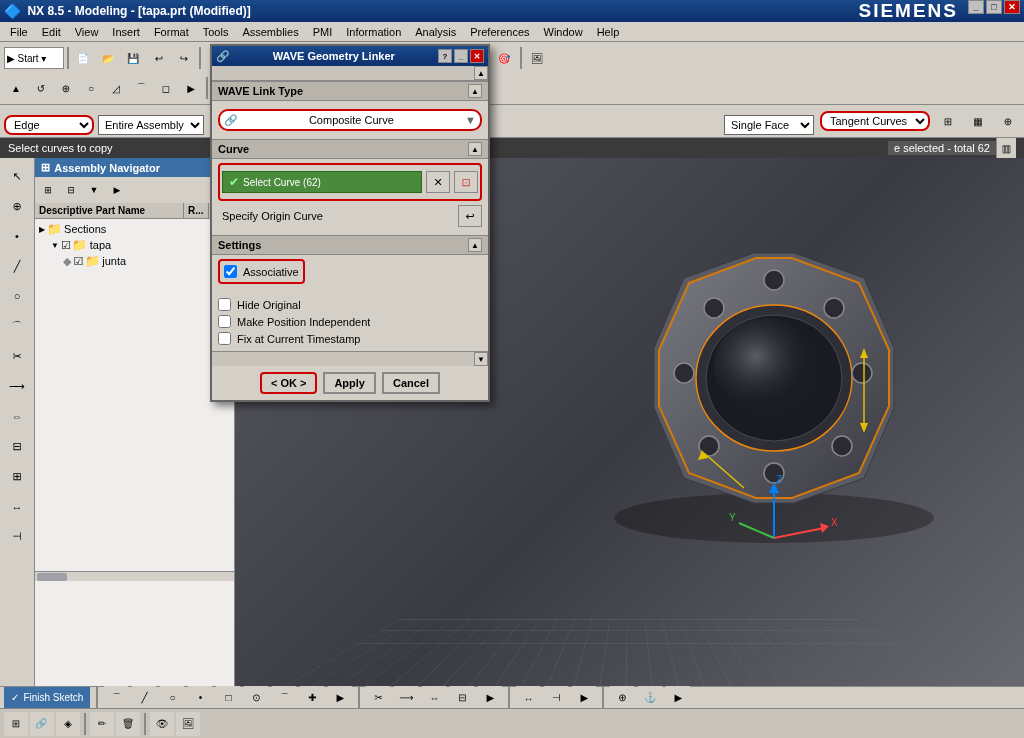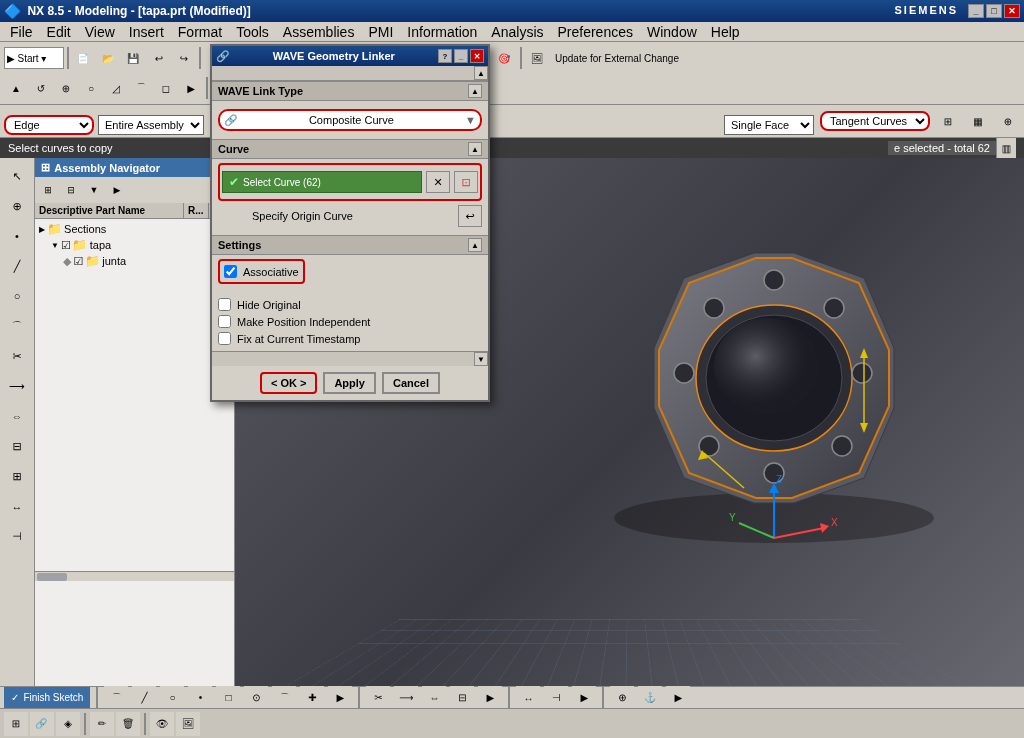--- a/index.html
+++ b/index.html
@@ -7,21 +7,21 @@
 
     
     #title-bar { background: linear-gradient(to bottom, #1a4a8a, #0d2e6e); color: white; height: 22px; display: flex; align-items: center; justify-content: space-between; padding: 0 4px; font-size: 12px; font-weight: bold; }
     #title-bar-left { display: flex; align-items: center; gap: 6px; }
     #title-bar-right { display: flex; gap: 2px; }
     .title-btn { width: 16px; height: 14px; background: #c0c0c0; border: 1px solid #888; font-size: 9px; display: flex; align-items: center; justify-content: center; cursor: pointer; color: black; }
     .title-btn.close { background: #cc0000; color: white; }
 
     
     #menu-bar { background: #d4d0c8; height: 20px; display: flex; align-items: center; padding: 0 4px; gap: 2px; border-bottom: 1px solid #888; }
-    .menu-item { padding: 1px 6px; font-size: 14px; cursor: pointer; }
+    .menu-item { padding: 1px 6px; font-size: 11px; cursor: pointer; }
 
     
     #toolbar-area { background: #d4d0c8; border-bottom: 1px solid #888; padding: 2px; }
     #toolbar1, #toolbar2, #toolbar3 { display: flex; align-items: center; gap: 1px; padding: 1px 2px; min-height: 28px; flex-wrap: wrap; }
     .tb-btn { width: 24px; height: 24px; background: #d4d0c8; border: 1px solid transparent; display: flex; align-items: center; justify-content: center; cursor: pointer; font-size: 10px; }
     .tb-separator { width: 2px; height: 22px; background: #888; margin: 0 2px; }
     .tb-dropdown { height: 22px; background: white; border: 1px solid #888; padding: 0 2px; font-size: 10px; display: flex; align-items: center; gap: 2px; }
 
     
     #left-sidebar { width: 35px; background: #d4d0c8; border-right: 1px solid #888; display: flex; flex-direction: column; align-items: center; padding: 4px 2px; gap: 2px; }
@@ -101,21 +101,21 @@
   </style>
 </head>
 <body>
 
 <div id="title-bar">
   <div id="title-bar-left">
     <span style="font-size:14px;">🔷</span>
     <span>NX 8.5 - Modeling - [tapa.prt (Modified)]</span>
   </div>
   <div id="title-bar-right">
-    <span style="color:white;font-size:11px;font-weight:bold;letter-spacing:2px;margin-right:8px;">SIEMENS</span>
+    <span style="color:white;font-size:19px;font-weight:bold;letter-spacing:2px;margin-right:8px;">SIEMENS</span>
     <div class="title-btn">_</div>
     <div class="title-btn">□</div>
     <div class="title-btn close">✕</div>
   </div>
 </div>
 
 <div id="menu-bar">
   <div class="menu-item">File</div>
   <div class="menu-item">Edit</div>
   <div class="menu-item">View</div>
@@ -152,21 +152,20 @@
     <div class="tb-btn">⊞</div>
     <div class="tb-btn">▶</div>
     <div class="tb-separator"></div>
     <div class="tb-btn">🔍</div>
     <div class="tb-btn">✋</div>
     <div class="tb-btn">🔄</div>
     <div class="tb-btn">⊡</div>
     <div class="tb-btn">🎯</div>
     <div class="tb-separator"></div>
     <div class="tb-btn">🖼</div>
-    <div class="tb-btn" style="width:auto;padding:0 4px;font-size:10px;">Update for External Change</div>
   </div>
   <div id="toolbar2" style="margin-top:2px;">
 
     <div class="tb-btn">▲</div>
     <div class="tb-btn">↺</div>
     <div class="tb-btn">⊕</div>
     <div class="tb-btn">○</div>
     <div class="tb-btn">◿</div>
     <div class="tb-btn">⌒</div>
     <div class="tb-btn">◻</div>
@@ -388,21 +387,21 @@
         <div class="curve-select-row">
           <div class="curve-select-btn">
             <span class="check-icon">✔</span>
             <span>Select Curve (62)</span>
           </div>
           <div class="icon-btn">✕</div>
           <div class="icon-btn" style="color:#cc4040;">⊡</div>
         </div>
       </div>
 
-      <div class="curve-select-row" style="margin-top:4px;margin-left:30px;">
+      <div class="curve-select-row" style="margin-top:4px;">
         <div style="flex:1; font-size:11px; padding:2px 4px;">Specify Origin Curve</div>
         <div class="icon-btn">↩</div>
       </div>
     </div>
   </div>
 
   <div class="wave-section">
     <div class="wave-section-header">
       <span>Settings</span>
       <div class="scroll-arrow">▲</div>

